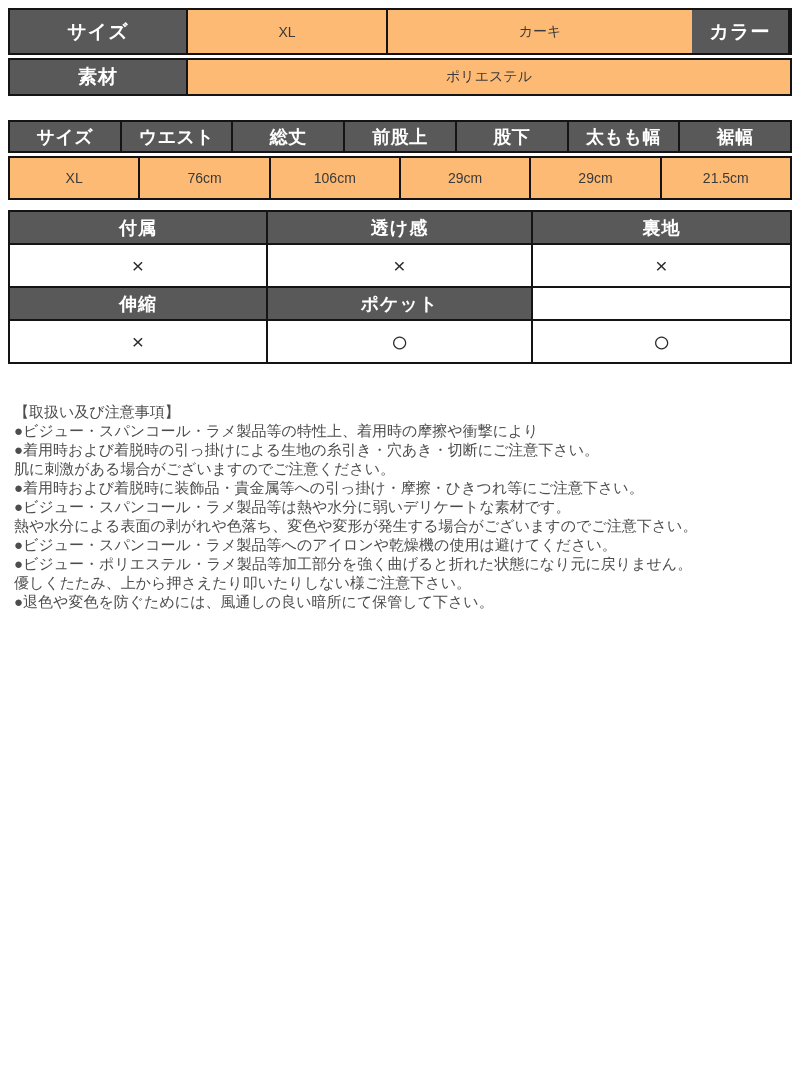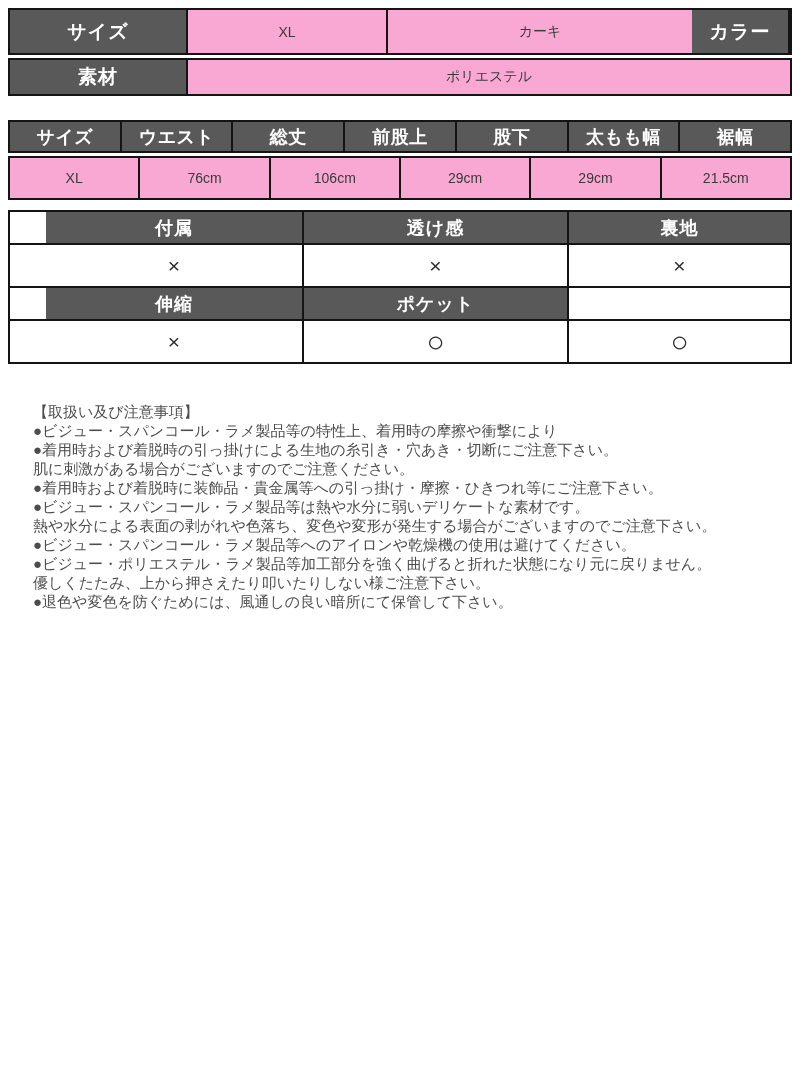--- a/index.html
+++ b/index.html
@@ -16,21 +16,21 @@
     overflow: hidden;
   }
   
   .strip {
     position: absolute;
     left: 8px;
     width: 784px;
     display: flex;
     box-sizing: border-box;
     border: 2px solid #141414;
-    background: #f9a8d4;
+    background: #fdba74;
   }
   .cell {
     display: flex;
     align-items: center;
     justify-content: center;
     box-sizing: border-box;
     overflow: hidden;
   }
   .sep { border-right: 2px solid #141414; }
   .head {
@@ -60,34 +60,34 @@
   
   #t3 {
     position: absolute;
     left: 8px;
     top: 210px;
     width: 784px;
     box-sizing: border-box;
     border: 2px solid #141414;
     background: #ffffff;
   }
-  #t3 .row { display: flex; padding-left: 36px; }
+  #t3 .row { display: flex; }
   #t3 .row + .row { border-top: 2px solid #141414; }
   #t3 .row.hrow { height: 31px; }
   #t3 .row.vrow { height: 41px; }
   .w-f1 { flex: 0 0 258px; }
   .w-f2 { flex: 0 0 265px; }
   #t3 .head { font-size: 18px; }
   .mark { font-size: 21px; color: #2b2b2b; }
   .mark.ring { font-size: 30px; font-weight: normal; }
 
   
   #notes {
     position: absolute;
-    left: 33px;
+    left: 14px;
     top: 402px;
     width: 762px;
     color: #4d4d4d;
     font-size: 15px;
     line-height: 19px;
     white-space: nowrap;
   }
   #notes .nline { height: 19px; }
 </style>
 </head>

